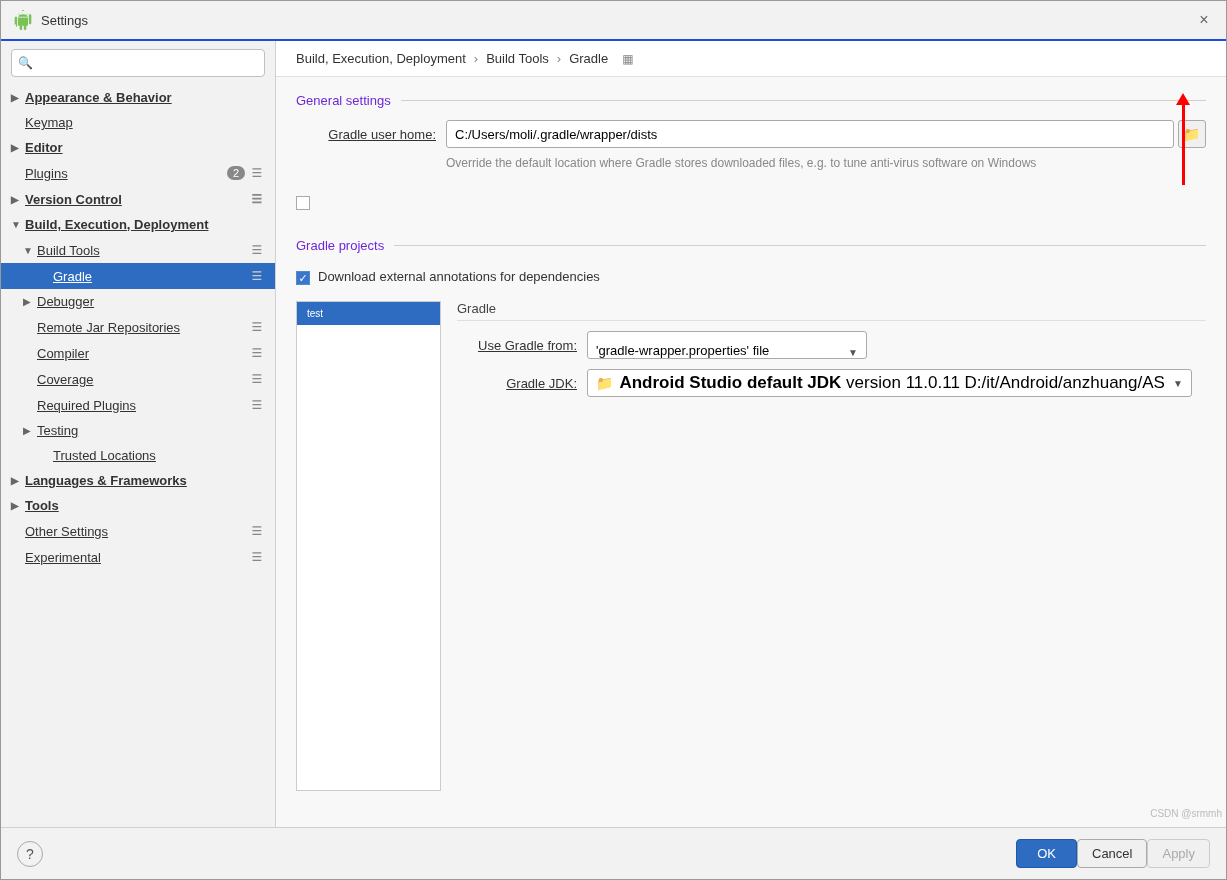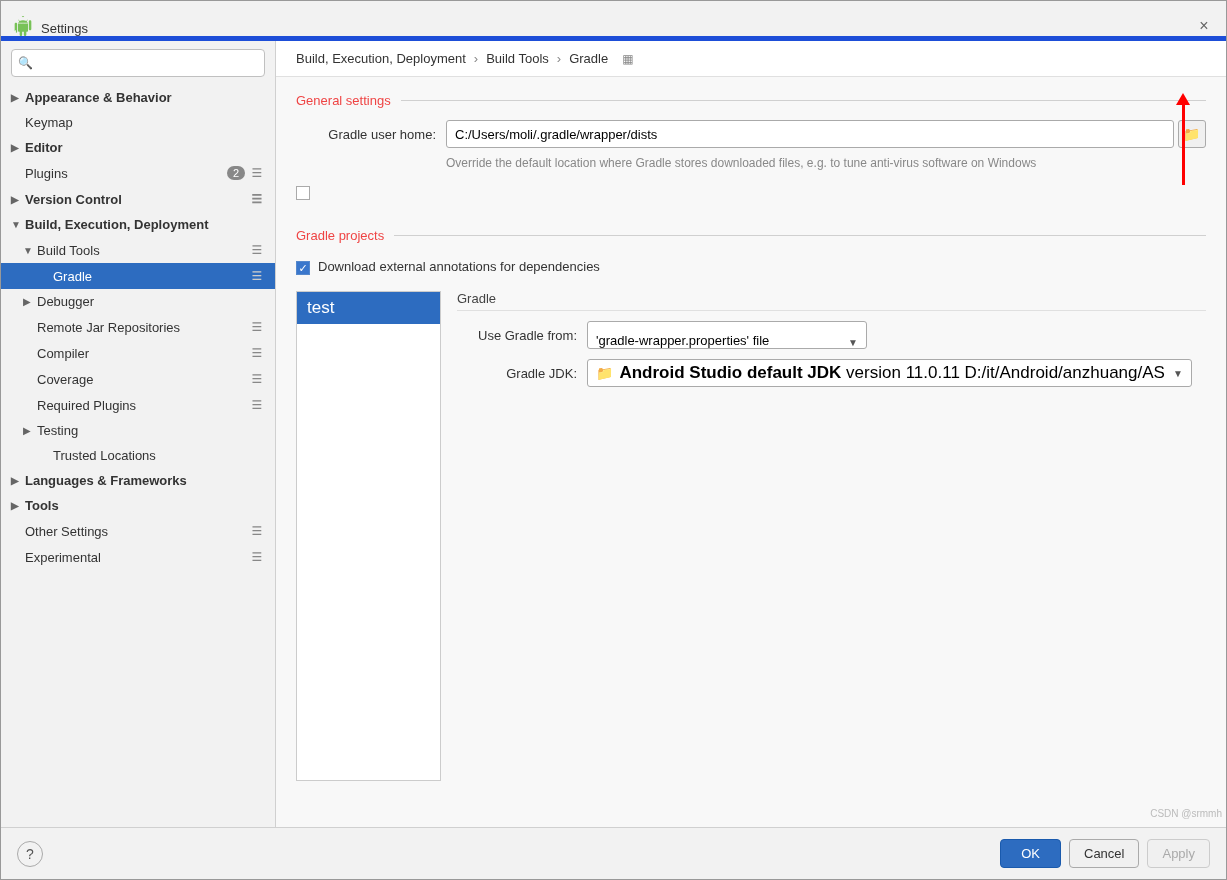--- a/index.html
+++ b/index.html
@@ -12,23 +12,23 @@
       border: 1px solid #999;
       display: flex;
       flex-direction: column;
       box-shadow: 0 2px 10px rgba(0,0,0,0.3);
     }
 
     .title-bar {
       background: #f2f2f2;
       height: 40px;
       display: flex;
-      align-items: flex-end;
+      align-items: center;
       padding: 0 12px;
-      border-bottom: 5px solid #1d4ed8;
+      border-bottom: 2px solid #1d4ed8;
       flex-shrink: 0;
     }
 
     .title-bar .android-icon {
       width: 20px;
       height: 20px;
       margin-right: 8px;
     }
 
     .title-bar .title-text {
@@ -113,20 +113,21 @@
       width: 14px;
       font-size: 10px;
       color: #666;
       flex-shrink: 0;
     }
 
     .sidebar-item.selected .chevron { color: white; }
 
     .sidebar-item .item-label {
       flex: 1;
+      text-decoration: underline;
     }
 
     .sidebar-item .badge {
       background: #888;
       color: white;
       border-radius: 10px;
       padding: 1px 6px;
       font-size: 11px;
       margin-right: 4px;
     }
@@ -179,21 +180,21 @@
 
     .main-content {
       flex: 1;
       overflow-y: auto;
       padding: 16px 20px;
       background: #f8f8f8;
     }
 
     .section-title {
       font-size: 13px;
-      color: #ef4444;
+      color: #6d28d9;
       margin-bottom: 12px;
       display: flex;
       align-items: center;
       gap: 10px;
     }
 
     .section-title::after {
       content: '';
       flex: 1;
       height: 1px;
@@ -206,20 +207,21 @@
       margin-bottom: 8px;
       gap: 10px;
     }
 
     .form-label {
       width: 140px;
       text-align: right;
       color: #333;
       font-size: 13px;
       flex-shrink: 0;
+      text-decoration: underline;
     }
 
     .form-input-container {
       flex: 1;
       display: flex;
       align-items: center;
       gap: 4px;
     }
 
     .form-input {
@@ -244,21 +246,21 @@
       justify-content: center;
       cursor: pointer;
       font-size: 14px;
       color: #555;
     }
 
     .hint-text {
       margin-left: 150px;
       font-size: 12px;
       color: #888;
-      margin-bottom: 10px;
+      margin-bottom: 20px;
     }
 
     .checkbox-label {
       font-size: 13px;
       color: #333;
     }
 
     .checkbox-label .link {
       color: #2060d0;
       text-decoration: underline;
@@ -284,21 +286,21 @@
     .project-list {
       width: 145px;
       border: 1px solid #ccc;
       background: white;
       min-height: 490px;
     }
 
     .project-list-item {
       padding: 6px 10px;
       cursor: pointer;
-      font-size: 17px;
+      font-size: 10px;
       color: white;
       background: #2d6cc0;
     }
 
     .project-settings {
       flex: 1;
     }
 
     .gradle-sub-section {
       margin-bottom: 12px;
@@ -389,21 +391,21 @@
       display: flex;
       align-items: center;
       justify-content: center;
       cursor: pointer;
       color: #555;
       font-size: 14px;
     }
 
     .bottom-buttons {
       display: flex;
-      gap: 8px;
+      gap: 0;
     }
 
     .btn-ok {
       background: #2d6cc0;
       color: white;
       border: 1px solid #1a5aad;
       border-radius: 4px;
       padding: 6px 20px;
       font-size: 13px;
       cursor: pointer;

